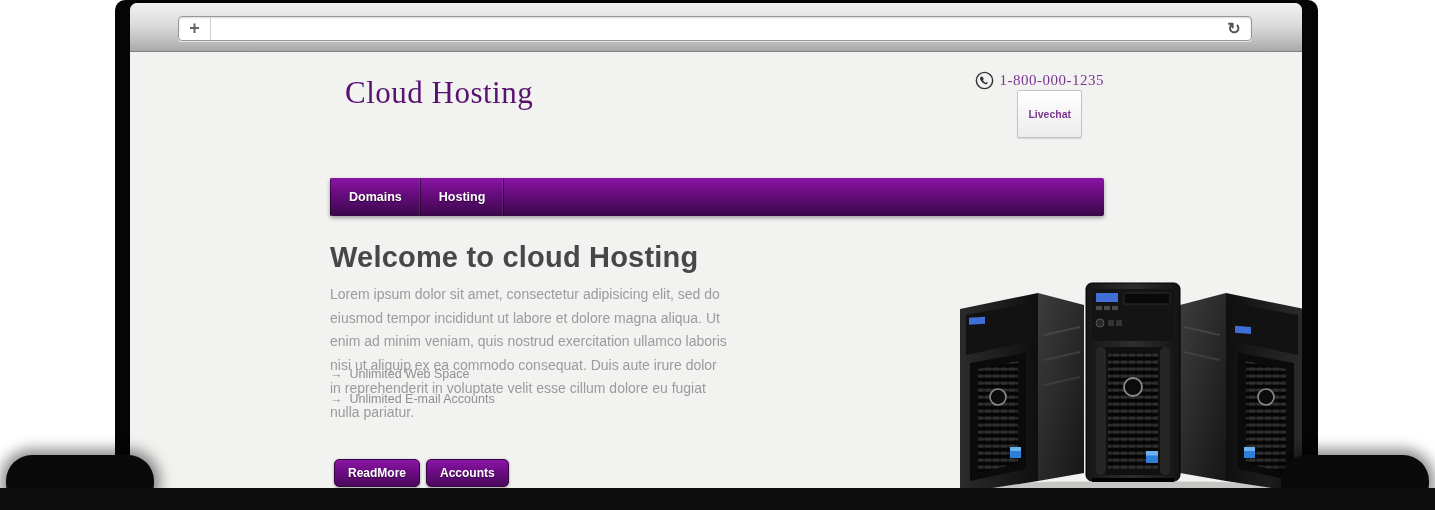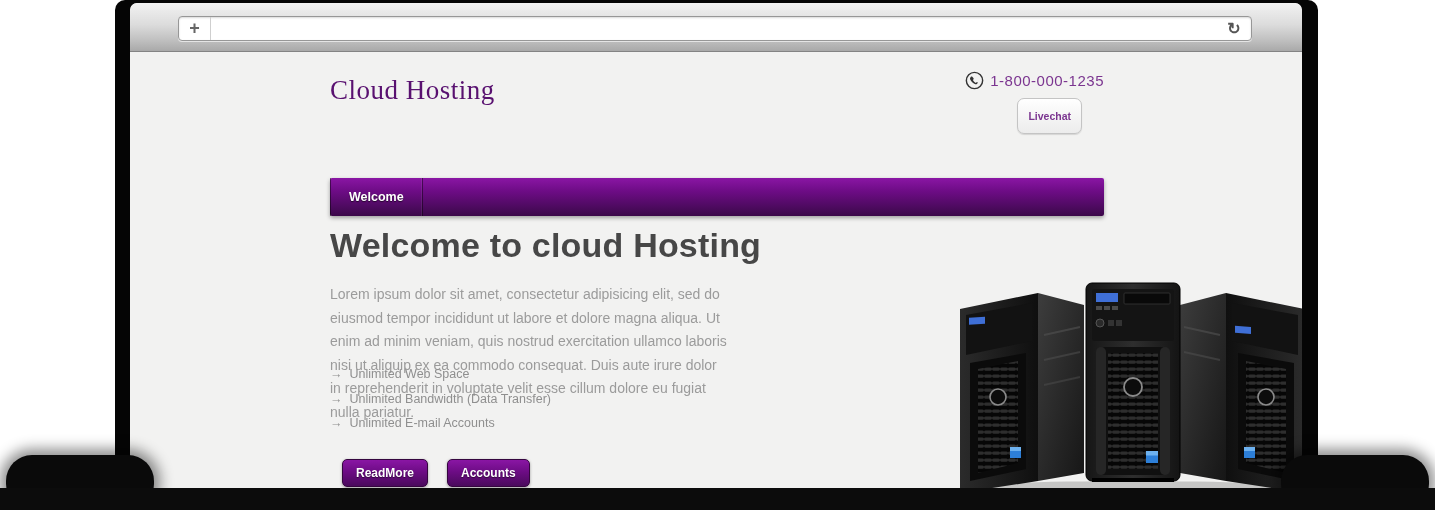--- a/index.html
+++ b/index.html
@@ -32,52 +32,52 @@
             cursor:default; }
   .urlfield { flex:1; height:100%; border:none; outline:none; background:transparent;
               font-size:13px; color:#333; padding:0 8px; }
   .refresh { width:34px; height:100%; display:flex; align-items:center; justify-content:center;
              color:#555; font-size:16px; font-weight:bold; }
 
   
   .page { position:absolute; left:0; top:50px; width:100%; height:442px; background:#f2f2f1; }
   .site { position:absolute; left:200px; top:0; width:774px; height:100%; }
 
-  .logo { position:absolute; left:0; top:22px; font-family:"Liberation Serif", serif;
-          font-size:27px; color:#591170; letter-spacing:.5px; }
+  .logo { position:absolute; left:15px; top:22px; font-family:"Liberation Serif", serif;
+          font-size:31px; color:#591170; letter-spacing:.5px; }
 
   .contact { position:absolute; right:0; top:18px; text-align:right; }
   .phone-line { display:flex; align-items:center; gap:6px; justify-content:flex-end; }
   .phone-icon { width:19px; height:19px; display:inline-block; }
-  .phone-number { color:#7b3590; font-size:15px; letter-spacing:.5px; }
-  .livechat { margin-top:8px; margin-right:22px; display:inline-block; padding:11px 10px;
+  .phone-number { color:#7b3590; font-size:15px; letter-spacing:.5px;font-family:Liberation Serif, serif; }
+  .livechat { margin-right:22px; display:inline-block; padding:17px 10px;
               background:linear-gradient(180deg,#ffffff,#ececec); border:1px solid #c4c4c4;
-              border-radius:7px; color:#7b3590; font-size:10.5px; font-weight:bold;
+              border-radius:2px; color:#7b3590; font-size:10.5px; font-weight:bold;
               box-shadow:0 1px 1px rgba(0,0,0,.12); cursor:pointer; }
 
   
   .nav { position:absolute; left:0; top:125px; width:774px; height:38px;
          background:linear-gradient(180deg,#8a16a4 0%,#6d0c85 35%,#4a0a5c 80%,#3b0749 100%);
          border-radius:2px; box-shadow:0 2px 4px rgba(0,0,0,.35); display:flex; }
   .nav-item { height:100%; display:flex; align-items:center; padding:0 18px;
               color:#ffffff; font-size:12.5px; font-weight:bold;
               text-shadow:0 1px 1px rgba(0,0,0,.6);
               border-right:1px solid rgba(0,0,0,.45);
               box-shadow:inset -1px 0 0 rgba(255,255,255,.08); cursor:pointer; }
   .nav-item:first-child { border-left:1px solid rgba(0,0,0,.45); }
 
   
-  .heading { position:absolute; left:0; top:173px; font-size:34px; color:#474747;
+  .heading { position:absolute; left:0; top:188px; font-size:29px; color:#474747;
              letter-spacing:.2px; }
   .lead { position:absolute; left:0; top:230px; width:398px; font-size:14px;
           line-height:23.5px; color:#9b9b9b; }
   .features { position:absolute; left:0; top:314px; list-style:none; }
   .features li { font-size:12.5px; color:#8f8f8f; margin-bottom:10.5px; }
   .features .arrow { margin-right:7px; color:#8f8f8f; }
-  .cta-row { position:absolute; left:12px; top:406px; display:flex; gap:19px; }
+  .cta-row { position:absolute; left:4px; top:406px; display:flex; gap:6px; }
   .btn { display:inline-block; padding:6px 13px; border-radius:5px;
          background:linear-gradient(180deg,#8a16a4 0%,#6d0c85 45%,#4a0a5c 100%);
          border:1px solid #35063f; color:#fff; font-size:12px; font-weight:bold;
          text-shadow:0 1px 1px rgba(0,0,0,.5); box-shadow:0 1px 3px rgba(0,0,0,.35);
          cursor:pointer; }
 
   .servers { position:absolute; left:612px; top:222px; width:780px; height:225px; }
 </style>
 </head>
 <body>
@@ -111,33 +111,31 @@
           <svg class="phone-icon" viewBox="0 0 24 24">
             <circle cx="12" cy="12" r="10.3" fill="none" stroke="#333333" stroke-width="1.8"></circle>
             <path fill="#333333" d="M16.2 14.4c-.5-.5-1.3-.5-1.8 0l-.7.7c-1.5-.9-2.9-2.2-3.8-3.8l.7-.7c.5-.5.5-1.3 0-1.8L9.2 7.4c-.5-.5-1.3-.5-1.8 0l-.6.7c-.6.7-.7 1.7-.2 2.5 1.4 2.5 3.4 4.5 5.9 5.9.8.5 1.8.4 2.5-.2l.6-.6c.5-.5.5-1.3 0-1.8l-1.4-1.5z"></path>
           </svg>
           <span class="phone-number">1-800-000-1235</span>
         </div>
         <span class="livechat">Livechat</span>
       </div>
 
       <nav class="nav">
-        <div class="nav-item">Welcome</div>
+        <div class="nav-item">Domains</div>
+        <div class="nav-item">Hosting</div>
       </nav>
 
       <h1 class="heading">Welcome to cloud Hosting</h1>
 
       <p class="lead">Lorem ipsum dolor sit amet, consectetur adipisicing elit, sed do eiusmod tempor incididunt ut labore et dolore magna aliqua. Ut enim ad minim veniam, quis nostrud exercitation ullamco laboris nisi ut aliquip ex ea commodo consequat. Duis aute irure dolor in reprehenderit in voluptate velit esse cillum dolore eu fugiat nulla pariatur.</p>
 
       <ul class="features">
         <li>
           <span class="arrow">→</span><span>Unlimited Web Space</span>
-        </li>
-        <li>
-          <span class="arrow">→</span><span>Unlimited Bandwidth (Data Transfer)</span>
         </li>
         <li>
           <span class="arrow">→</span><span>Unlimited E-mail Accounts</span>
         </li>
       </ul>
 
       <div class="cta-row">
         <span class="btn">ReadMore</span>
         <span class="btn">Accounts</span>
       </div>

